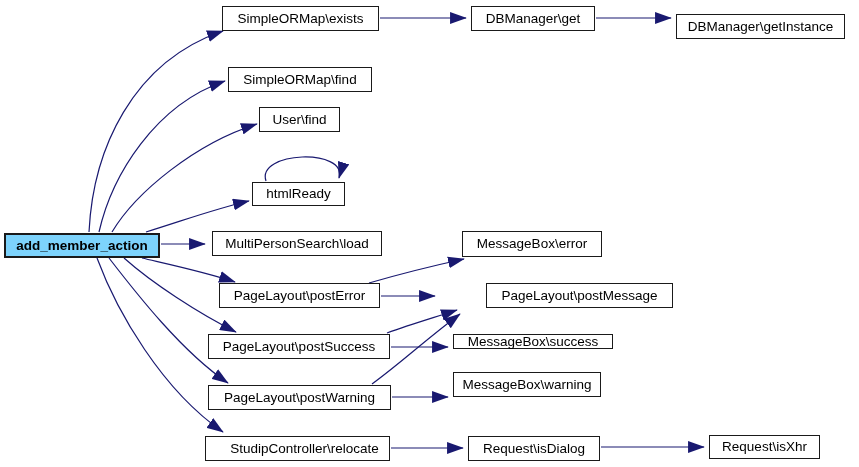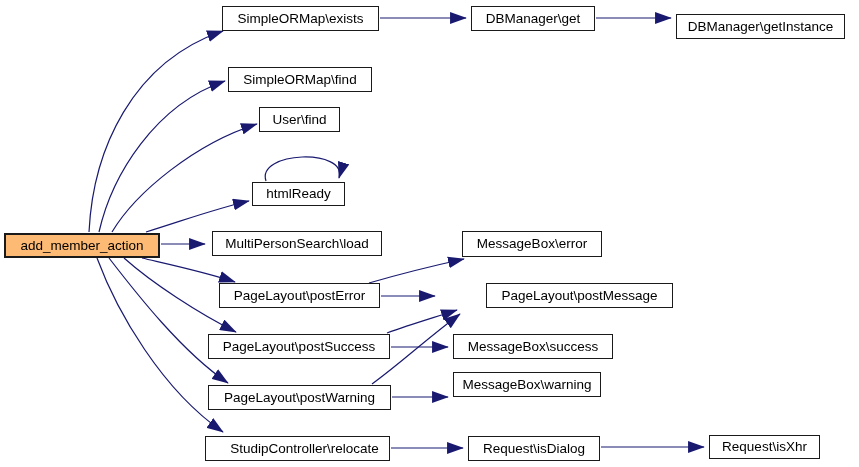--- a/index.html
+++ b/index.html
@@ -19,22 +19,23 @@
     color:#000000;
     font-size:13.5px;
     line-height:1;
     display:flex;
     align-items:center;
     justify-content:center;
     white-space:nowrap;
     cursor:pointer;
   }
   .node.main{
-    background:#fdba74;
+    background:#7dd3fc;
     border-width:2px;
+    font-weight:bold;
   }
 </style>
 </head>
 <body>
 
 <div id="canvas">
 
   <svg id="edges" width="859" height="467" viewBox="0 0 859 467">
     <defs>
       <marker id="arrow" viewBox="0 0 10 7" refX="9.5" refY="3.5" markerWidth="14" markerHeight="10" orient="auto">
@@ -70,20 +71,20 @@
   <div class="node" style="left:471px; top:6px;   width:124px; height:25px;">DBManager\get</div>
   <div class="node" style="left:676px; top:14px;   width:169px; height:25px;">DBManager\getInstance</div>
   <div class="node" style="left:228px; top:55px;  width:144px; height:25px;margin-top:12px;">SimpleORMap\find</div>
   <div class="node" style="left:259px; top:107px; width:81px;  height:25px;">User\find</div>
   <div class="node" style="left:252px; top:182px; width:93px;  height:24px;">htmlReady</div>
   <div class="node" style="left:212px; top:231px; width:170px; height:25px;">MultiPersonSearch\load</div>
   <div class="node" style="left:219px; top:283px; width:161px; height:25px;">PageLayout\postError</div>
   <div class="node" style="left:462px; top:231px; width:140px; height:26px;">MessageBox\error</div>
   <div class="node" style="left:440px; top:283px; width:187px; height:25px;margin-left:46px;">PageLayout\postMessage</div>
   <div class="node" style="left:208px; top:334px; width:182px; height:25px;">PageLayout\postSuccess</div>
-  <div class="node" style="left:453px; top:334px; width:160px; height:25px;">MessageBox\success</div>
+  <div class="node" style="left:453px; top:334px; width:160px; height:15px;">MessageBox\success</div>
   <div class="node" style="left:208px; top:385px; width:183px; height:25px;">PageLayout\postWarning</div>
   <div class="node" style="left:453px; top:372px; width:148px; height:25px;">MessageBox\warning</div>
   <div class="node" style="left:205px; top:436px; width:185px; height:25px;padding-left:14px;">StudipController\relocate</div>
   <div class="node" style="left:468px; top:436px; width:132px; height:25px;">Request\isDialog</div>
   <div class="node" style="left:709px; top:435px; width:111px; height:24px;">Request\isXhr</div>
 
 </div>
 
 </body></html>

